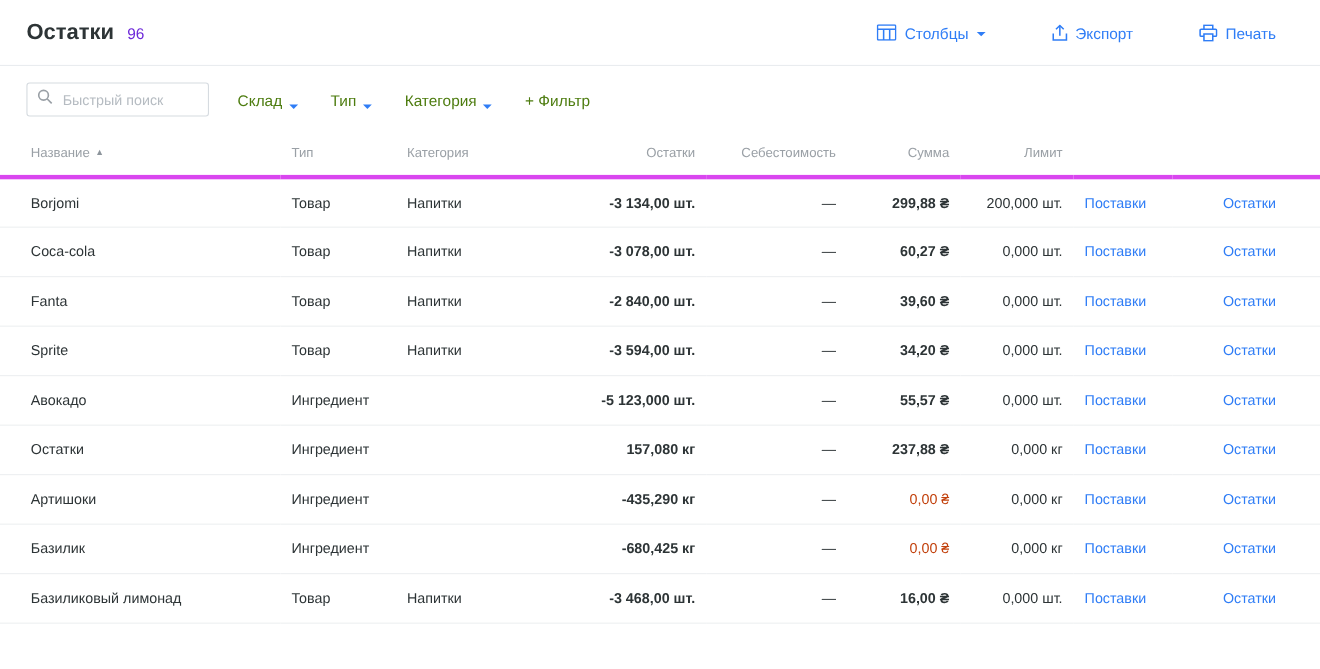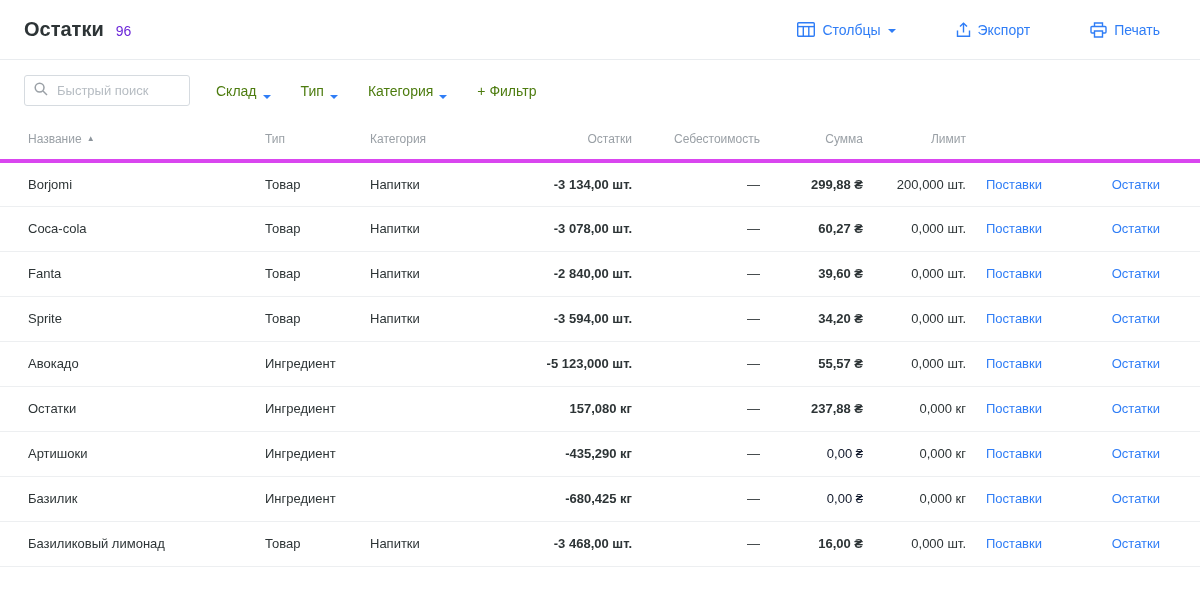--- a/index.html
+++ b/index.html
@@ -61,21 +61,21 @@
     border-bottom: 4px solid #d946ef; white-space: nowrap; overflow: hidden;
   }
   tbody td {
     font-size: 13px; color: #2d3436;
     padding: 0 10px; height: 45px; vertical-align: middle;
     border-bottom: 1px solid #edeff1; white-space: nowrap; overflow: hidden;
   }
   th.name, td.name { padding-left: 28px; }
   th.num, td.num { text-align: right; }
   td.bold { font-weight: 700; }
-  td.muted { color: #0f172a; font-weight: 400; }
+  td.muted { color: #c2410c; font-weight: 400; }
   th.last, td.last { text-align: right; padding-right: 40px; }
   .cell-link { color: #2f7df6; text-decoration: none; cursor: pointer; font-size: 13px; margin-top: 12px; }
   .sort { font-size: 8px; color: #8d959c; margin-left: 5px; vertical-align: 2px; }
   tr.data-row { cursor: pointer; padding-left: 33px; }
 </style>
 </head>
 <body>
 
 <header class="page-header">
   <div class="title-group">

